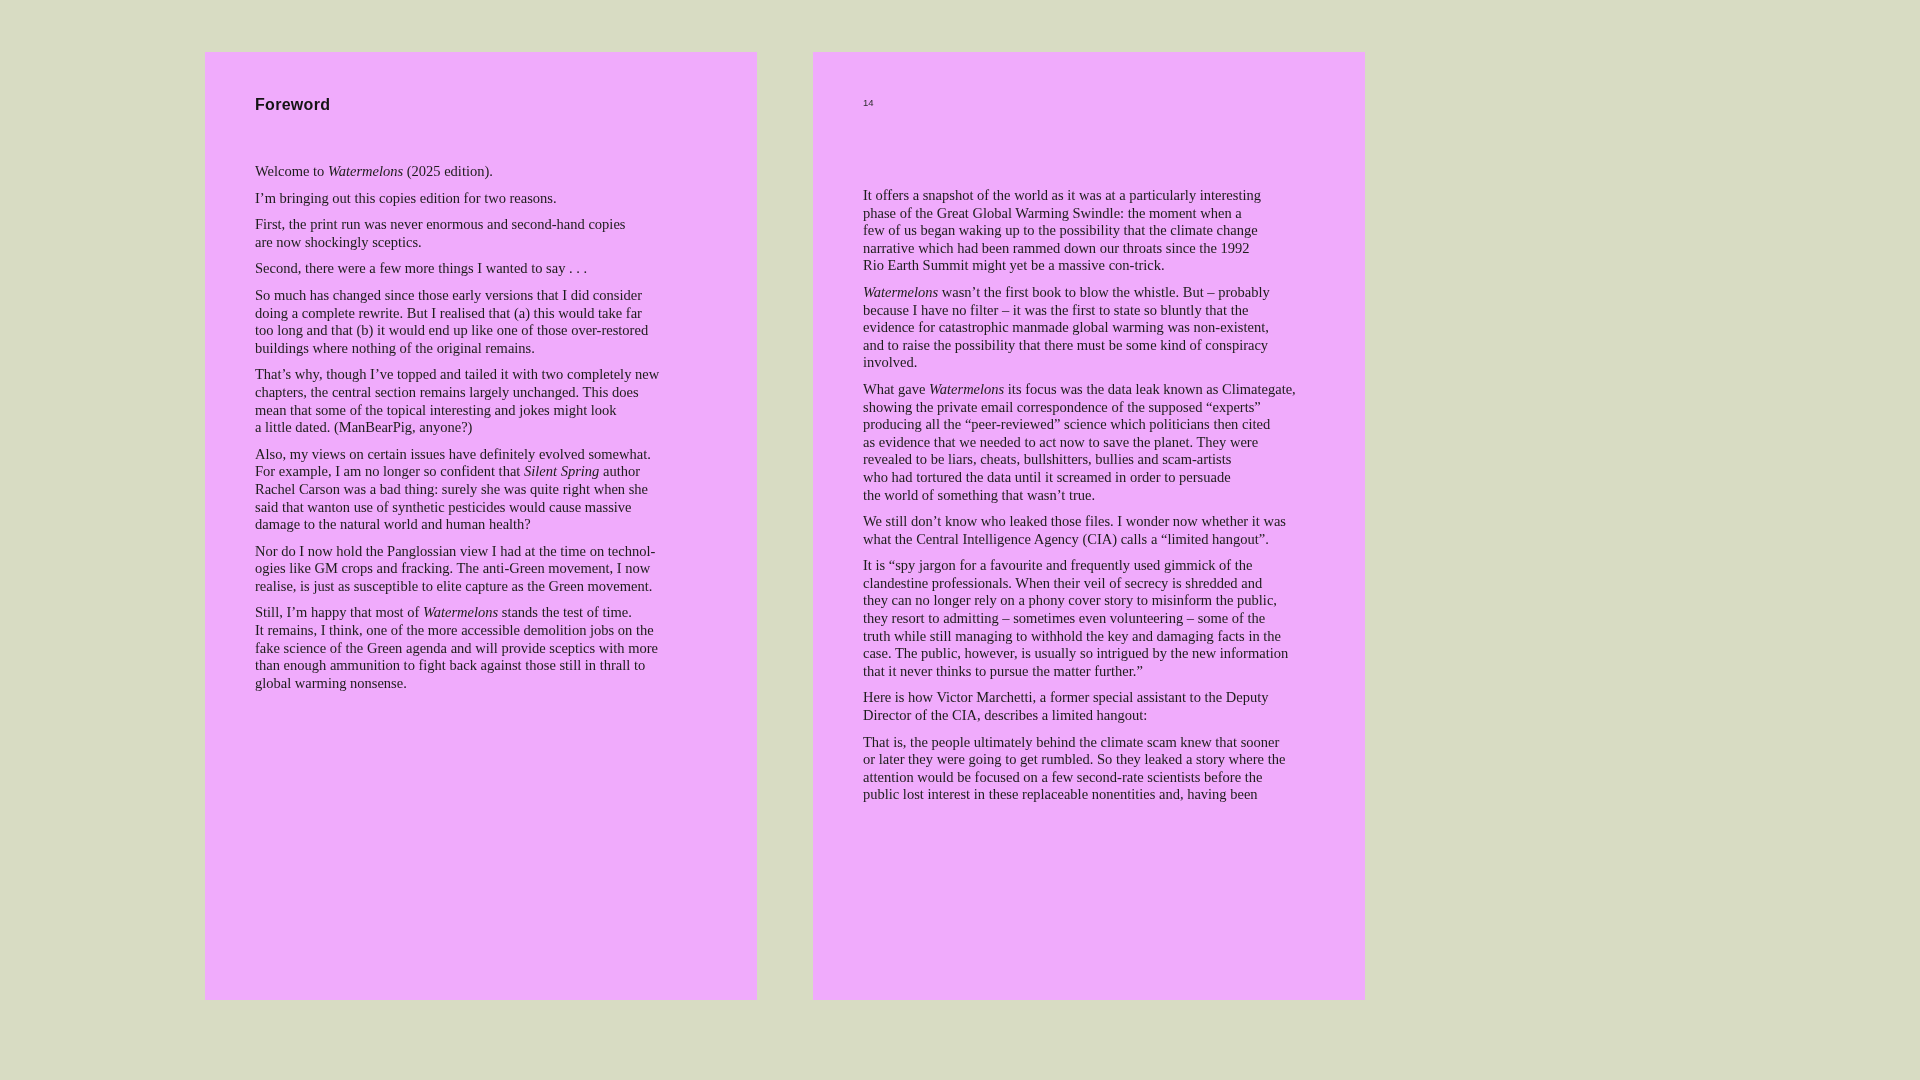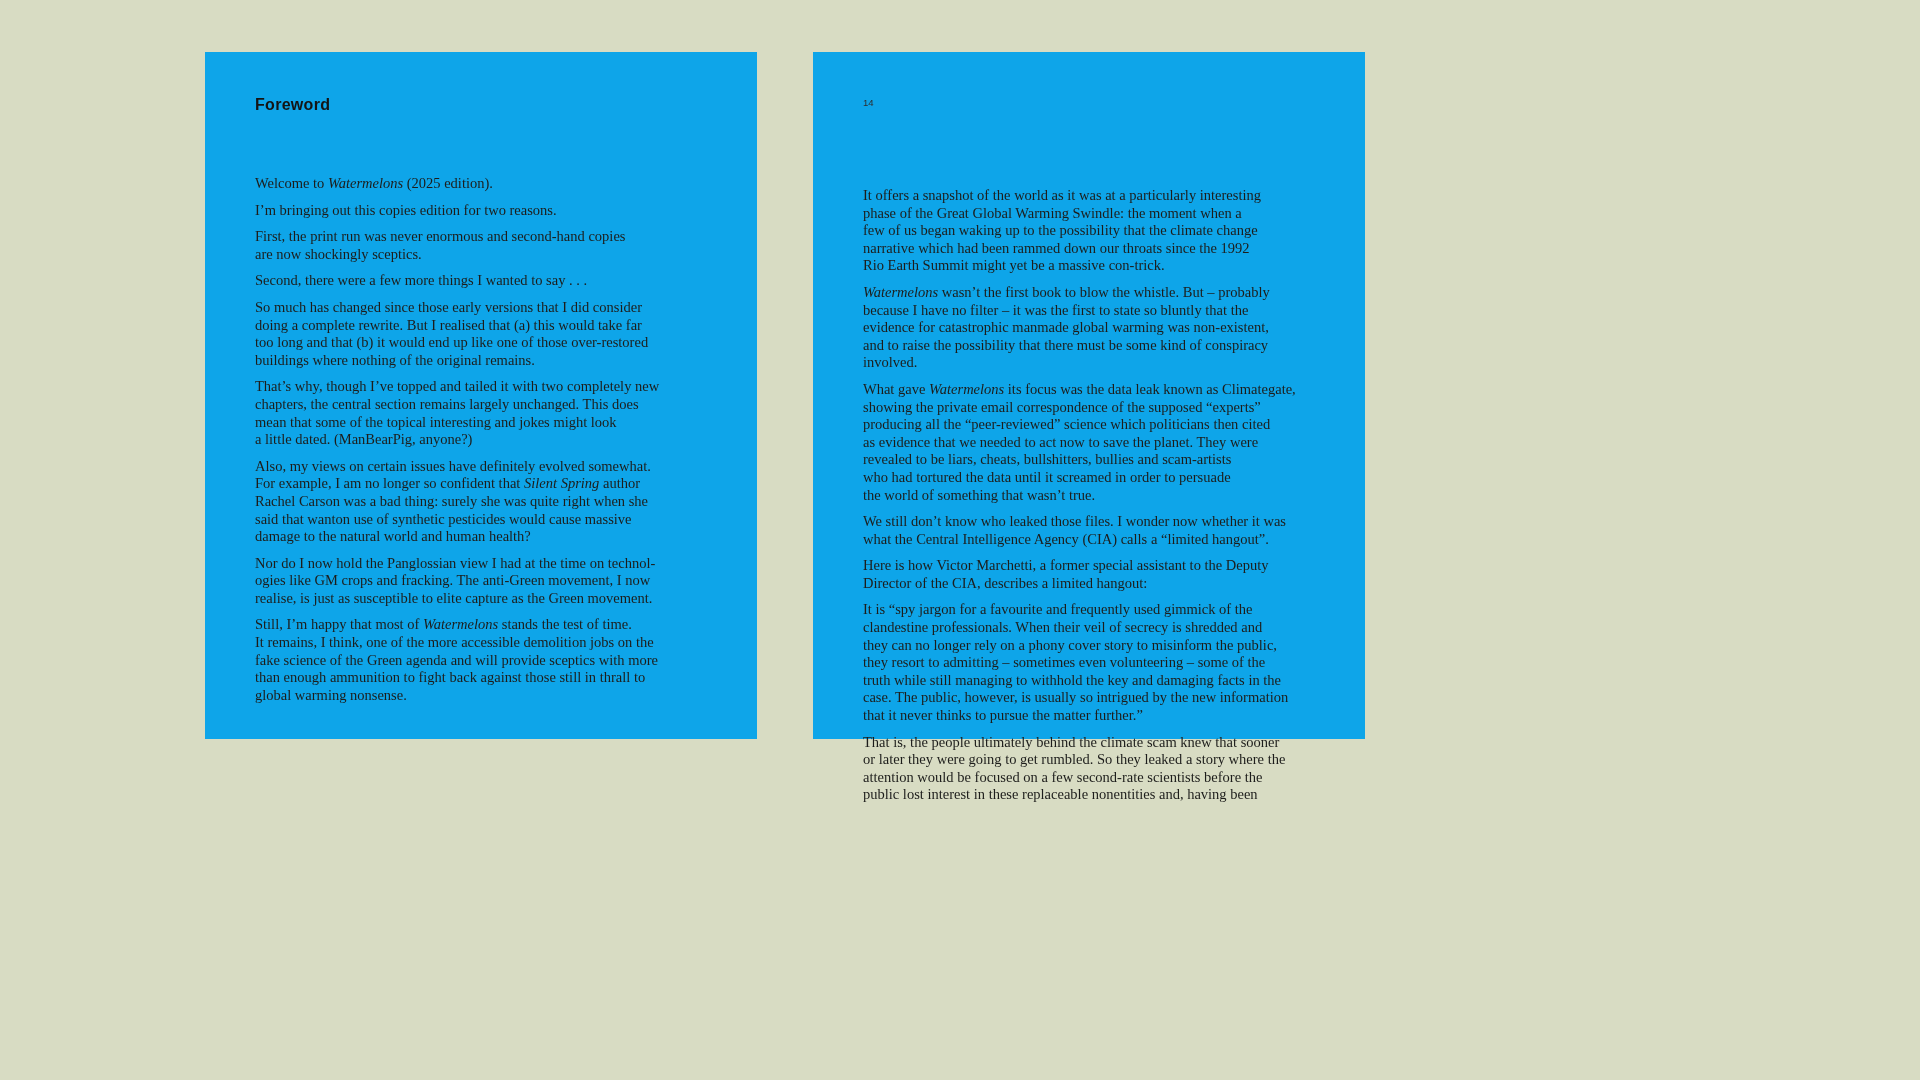--- a/index.html
+++ b/index.html
@@ -10,22 +10,22 @@
   .stage {
     position: relative;
     width: 1920px; height: 1080px;
     background: #d8dcc3;
     overflow: hidden;
   }
   .page {
     position: absolute;
     top: 52px;
     width: 552px;
-    height: 687px;
-    background: #0ea5e9;
+    height: 948px;
+    background: #f0abfc;
   }
   .page.left  { left: 205px; }
   .page.right { left: 813px; }
 
   .page-inner { padding: 43px 0 0 50px; }
 
   .chapter-heading {
     margin: 0;
     font-family: "Liberation Sans", sans-serif;
     font-weight: bold;
@@ -36,21 +36,21 @@
   }
   .page-number {
     margin: 2px 0 0 0;
     font-family: "Liberation Sans", sans-serif;
     font-size: 9.5px;
     line-height: 12px;
     color: #2e2e2e;
   }
 
   .text-block { color: #1d1d1b; }
-  .text-block.left-col  { margin-top: 60px; width: 440px; }
+  .text-block.left-col  { margin-top: 48px; width: 440px; }
   .text-block.right-col { margin-top: 78px; width: 470px; }
 
   .text-block p {
     margin: 0 0 9px 0;
     font-size: 14.5px;
     line-height: 17.6px;
     white-space: pre-line;
   }
   .text-block p em { font-style: italic; }
 </style>
@@ -109,29 +109,29 @@
 involved.</p>
           <p>What gave <em>Watermelons</em> its focus was the data leak known as Climategate,
 showing the private email correspondence of the supposed “experts”
 producing all the “peer-reviewed” science which politicians then cited
 as evidence that we needed to act now to save the planet. They were
 revealed to be liars, cheats, bullshitters, bullies and scam-artists
 who had tortured the data until it screamed in order to persuade
 the world of something that wasn’t true.</p>
           <p>We still don’t know who leaked those files. I wonder now whether it was
 what the Central Intelligence Agency (CIA) calls a “limited hangout”.</p>
-          <p>Here is how Victor Marchetti, a former special assistant to the Deputy
-Director of the CIA, describes a limited hangout:</p>
           <p>It is “spy jargon for a favourite and frequently used gimmick of the
 clandestine professionals. When their veil of secrecy is shredded and
 they can no longer rely on a phony cover story to misinform the public,
 they resort to admitting – sometimes even volunteering – some of the
 truth while still managing to withhold the key and damaging facts in the
 case. The public, however, is usually so intrigued by the new information
 that it never thinks to pursue the matter further.”</p>
+          <p>Here is how Victor Marchetti, a former special assistant to the Deputy
+Director of the CIA, describes a limited hangout:</p>
           <p>That is, the people ultimately behind the climate scam knew that sooner
 or later they were going to get rumbled. So they leaked a story where the
 attention would be focused on a few second-rate scientists before the
 public lost interest in these replaceable nonentities and, having been</p>
         </div>
     </div>
   </div>
 
 </div>
 

